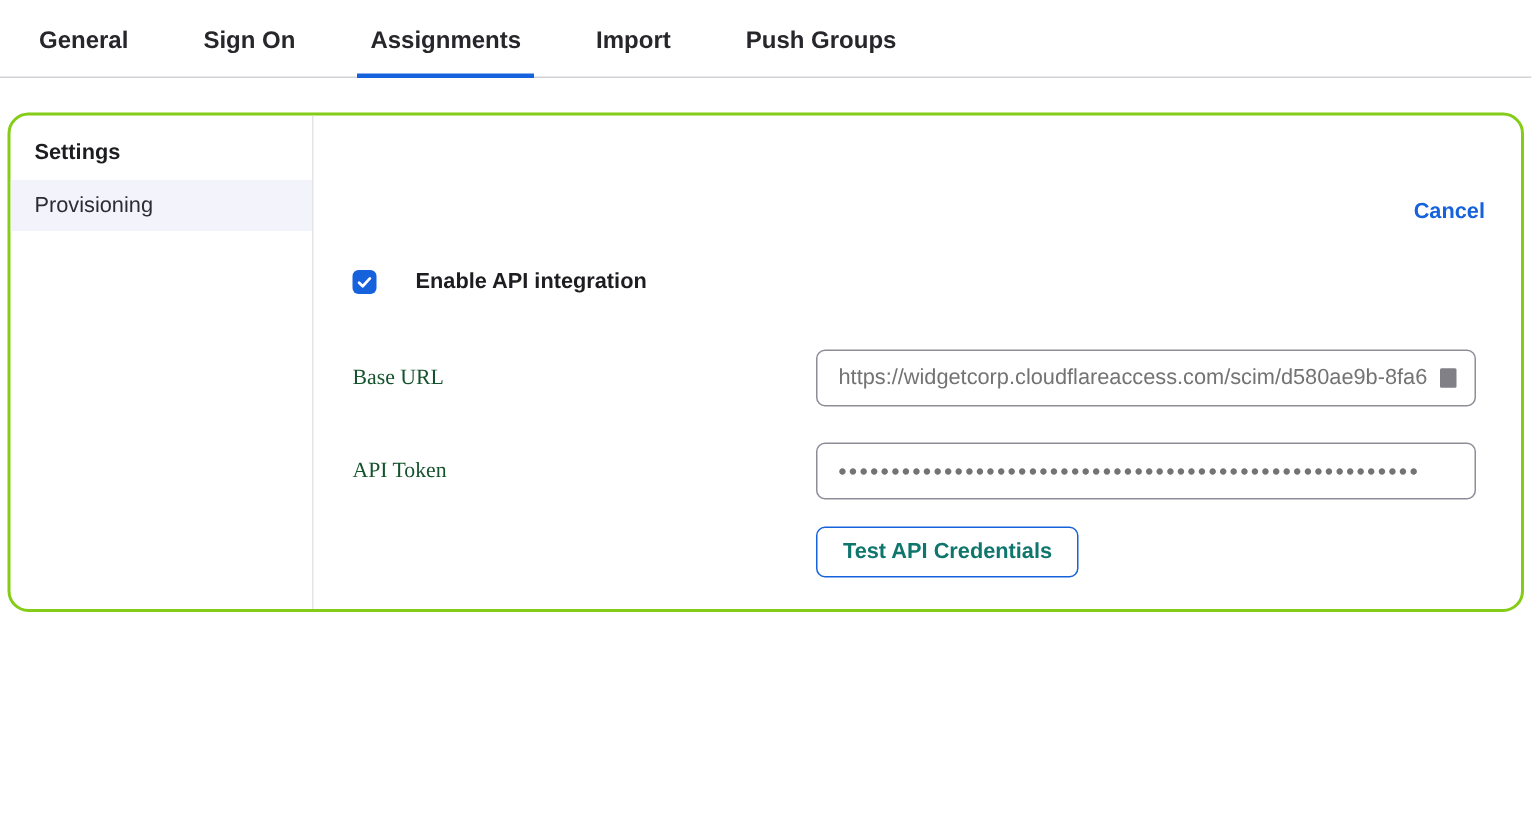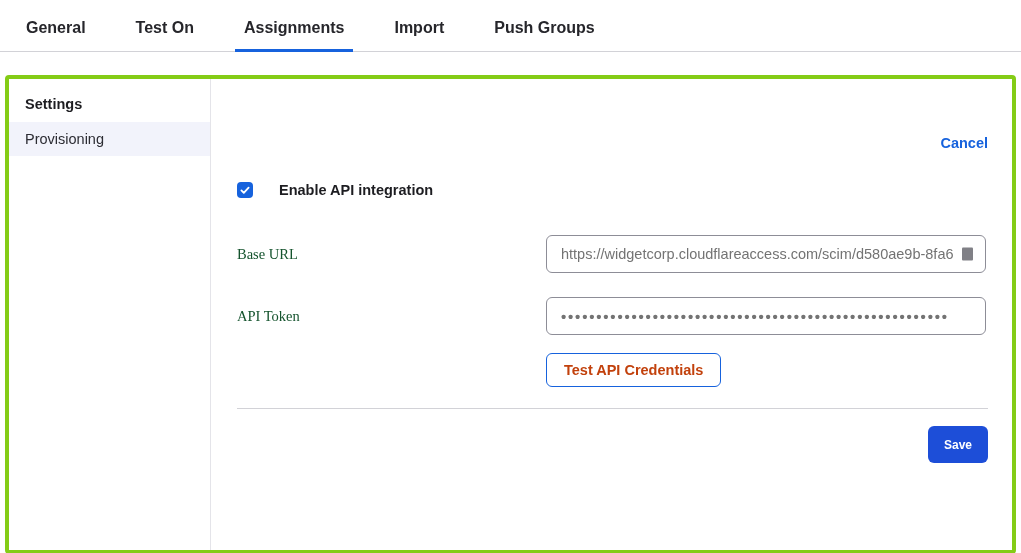--- a/index.html
+++ b/index.html
@@ -8,22 +8,22 @@
 
   
   .tabbar { display:flex; align-items:flex-end; gap:32px; padding-left:17px;
     border-bottom:1px solid #d2d2d7; height:52px; }
   .tab { position:relative; padding:0 9px 14px 9px; font-weight:700; font-size:16px;
     color:#26262b; cursor:pointer; white-space:nowrap; }
   .tab.active::after { content:""; position:absolute; left:0; right:0; bottom:-1px;
     height:3px; background:#1662dd; }
 
   
-  .panel { margin:23px 5px 0 5px; height:479px; border:4px solid #84cc16;
-    border-radius:4px; display:flex; background:#fff; overflow:hidden; }
+  .panel { margin:23px 5px 0 5px; height:333px; border:2px solid #84cc16;
+    border-radius:14px; display:flex; background:#fff; overflow:hidden; }
 
   
   .sidebar { width:202px; border-right:1px solid #e4e4e9; padding-top:6px; flex:none; }
   .sidebar-heading { font-weight:700; padding:11px 16px 10px 16px; color:#1d1d21; }
   .sidebar-item { padding:9px 16px; color:#2c2c33; cursor:pointer; }
   .sidebar-item.selected { background:#f2f3fb; }
 
   
   .main { flex:1; padding:0 24px 0 26px; }
   .cancel-row { text-align:right; margin-top:56px; }
@@ -42,36 +42,36 @@
   .input-wrap { position:relative; width:440px; }
   .text-input { width:100%; height:38px; border:1px solid #8d8d97; border-radius:6px;
     padding:0 14px; font-size:14.5px; color:#737373;
     font-family:"Liberation Sans", sans-serif; background:#fff; outline:none; }
   .text-input.token { font-size:15px; font-weight:700; letter-spacing:1.8px; padding-right:8px; }
   .cursor-artifact { position:absolute; right:13px; top:50%; transform:translateY(-50%);
     width:11px; height:13px; background:#808086; border-radius:1px; }
 
   .test-btn-row { margin-top:18px; padding-left:309px; }
   .test-btn { height:34px; padding:0 17px; background:#fff; border:1px solid #1662dd;
-    border-radius:6px; color:#c2410c; font-weight:700; font-size:14.5px;
+    border-radius:6px; color:#0f766e; font-weight:700; font-size:14.5px;
     font-family:"Liberation Sans", sans-serif; cursor:pointer; }
 
   .divider { border:none; border-top:1px solid #d2d2d7; margin-top:21px; }
 
   .save-row { text-align:right; margin-top:17px; }
   .save-btn { height:37px; padding:0 16px; background:#1d4ed8; border:none;
     border-radius:6px; color:#fff; font-weight:700; font-size:12px;
     font-family:"Liberation Sans", sans-serif; cursor:pointer; }
 </style>
 </head>
 <body>
 
 <nav class="tabbar">
   <div class="tab">General</div>
-  <div class="tab">Test On</div>
+  <div class="tab">Sign On</div>
   <div class="tab active">Assignments</div>
   <div class="tab">Import</div>
   <div class="tab">Push Groups</div>
 </nav>
 
 <section class="panel">
 
   <aside class="sidebar">
     <div class="sidebar-heading">Settings</div>
     <div class="sidebar-item selected">Provisioning</div>

